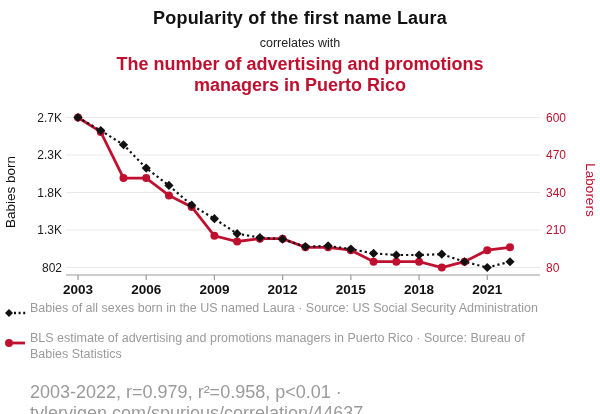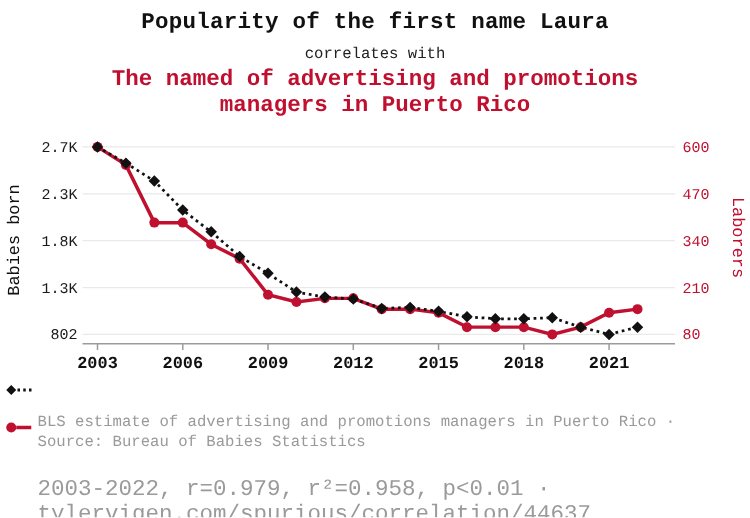--- a/index.html
+++ b/index.html
@@ -1,38 +1,38 @@
 <!DOCTYPE html>
 <html><head>
 <meta charset="utf-8">
 <style>
   html,body{margin:0;padding:0;background:#fff;}
   .page{position:relative;width:600px;height:414px;background:#fff;overflow:hidden;
-        font-family:Liberation Mono, monospace;}
+        font-family:Liberation Sans, sans-serif;}
   .title-top{position:absolute;top:8px;left:0;width:600px;text-align:center;
              font-size:18px;font-weight:bold;color:#111;letter-spacing:.2px;}
   .connector{position:absolute;top:36px;left:0;width:600px;text-align:center;
              font-size:12.5px;color:#222;}
   .title-bottom{position:absolute;top:54px;left:80px;width:440px;text-align:center;
              font-size:18px;font-weight:bold;line-height:21px;}
   .chart-svg{position:absolute;top:100px;left:0;}
   .legend{position:absolute;top:301px;left:4px;width:572px;}
   .legend-row{display:flex;align-items:flex-start;margin-bottom:9px;}
   .legend-marker{flex:0 0 26px;padding-top:3px;}
   .legend-text{font-size:12.5px;line-height:15.5px;color:#9a9a9a;max-width:530px;}
   .footer-note{position:absolute;top:382px;left:30px;font-size:18px;color:#9a9a9a;}
 </style>
 </head>
 <body>
 
 <div class="page">
 
   <div class="title-top">Popularity of the first name Laura</div>
   <div class="connector">correlates with</div>
-  <div class="title-bottom" id="title-bottom" style="color: rgb(192, 16, 48);">The named of advertising and promotions managers in Puerto Rico</div>
+  <div class="title-bottom" id="title-bottom" style="color: rgb(192, 16, 48);">The number of advertising and promotions managers in Puerto Rico</div>
 
   <svg class="chart-svg" width="600" height="200" viewBox="0 0 600 200" xmlns="http://www.w3.org/2000/svg">
     <g id="g-grid">
         <line x1="66" y1="17.5" x2="540" y2="17.5" stroke="#e9e9e9" stroke-width="1"></line>
         <line x1="66" y1="55" x2="540" y2="55" stroke="#e9e9e9" stroke-width="1"></line>
         <line x1="66" y1="92.5" x2="540" y2="92.5" stroke="#e9e9e9" stroke-width="1"></line>
         <line x1="66" y1="130" x2="540" y2="130" stroke="#e9e9e9" stroke-width="1"></line>
         <line x1="66" y1="167.5" x2="540" y2="167.5" stroke="#e9e9e9" stroke-width="1"></line>
       </g>
     <g id="g-xaxis">
@@ -121,20 +121,21 @@
   </svg>
 
   <div class="legend">
     <div class="legend-row">
       <span class="legend-marker">
         <svg width="24" height="10" viewBox="0 0 24 10">
             <path d="M5 1 L9 5 L5 9 L1 5 Z" fill="#111"></path>
             <line x1="10" y1="5" x2="23" y2="5" stroke="#111" stroke-width="2.4" stroke-dasharray="2 2.6"></line>
           </svg>
       </span>
+      <span class="legend-text">Babies of all sexes born in the US named Laura · Source: US Social Security Administration</span>
     </div>
     <div class="legend-row">
       <span class="legend-marker">
         <svg width="24" height="10" viewBox="0 0 24 10">
             <circle cx="5" cy="5" r="4" fill="#c01030"></circle>
             <line x1="9" y1="5" x2="21" y2="5" stroke="#c01030" stroke-width="2.8"></line>
           </svg>
       </span>
       <span class="legend-text">BLS estimate of advertising and promotions managers in Puerto Rico · Source: Bureau of Babies Statistics</span>
     </div>

